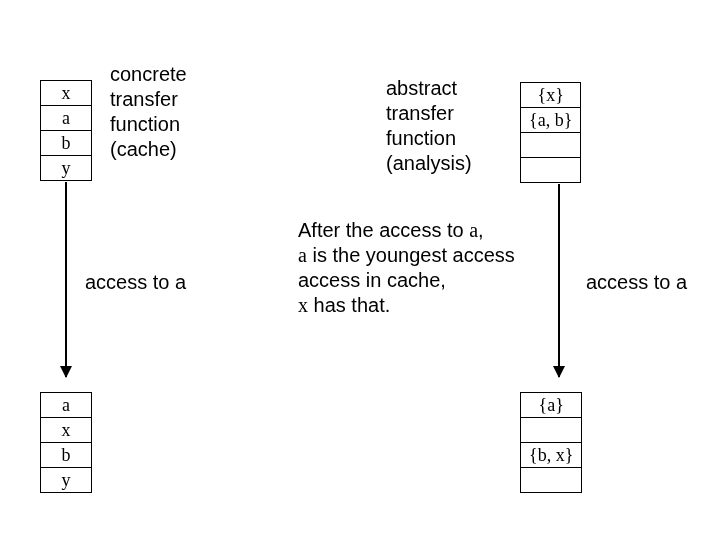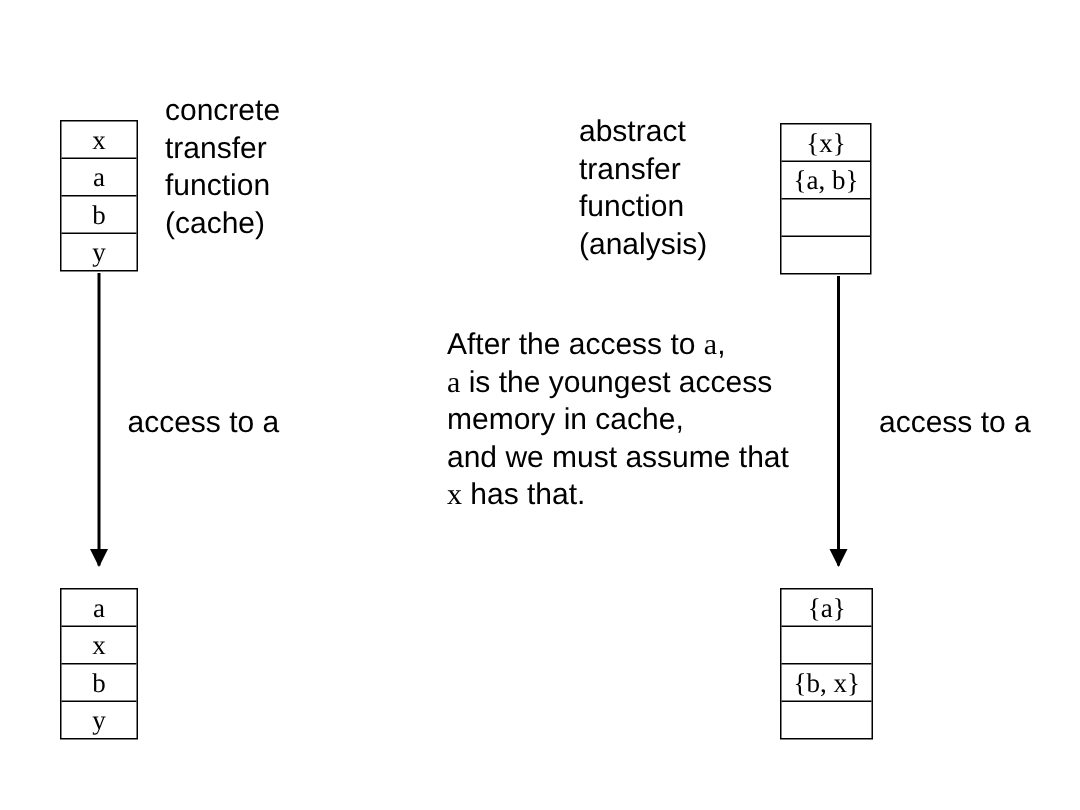--- a/index.html
+++ b/index.html
@@ -102,18 +102,17 @@
   <div class="row"></div>
 </div>
 
 <div class="label" style="left:268px; top:218px; width:310px;margin-left:30px;">
   <div>
     <span>After the access to </span><span class="ser">a</span><span>,</span>
   </div>
   <div>
     <span class="ser">a</span><span> is the youngest access</span>
   </div>
-  <div>memory in cache,</div>
-  <div>and we must assume that</div>
+  <div>access in cache,</div>
   <div>
     <span class="ser">x</span><span> has that.</span>
   </div>
 </div>
 
 </body></html>

